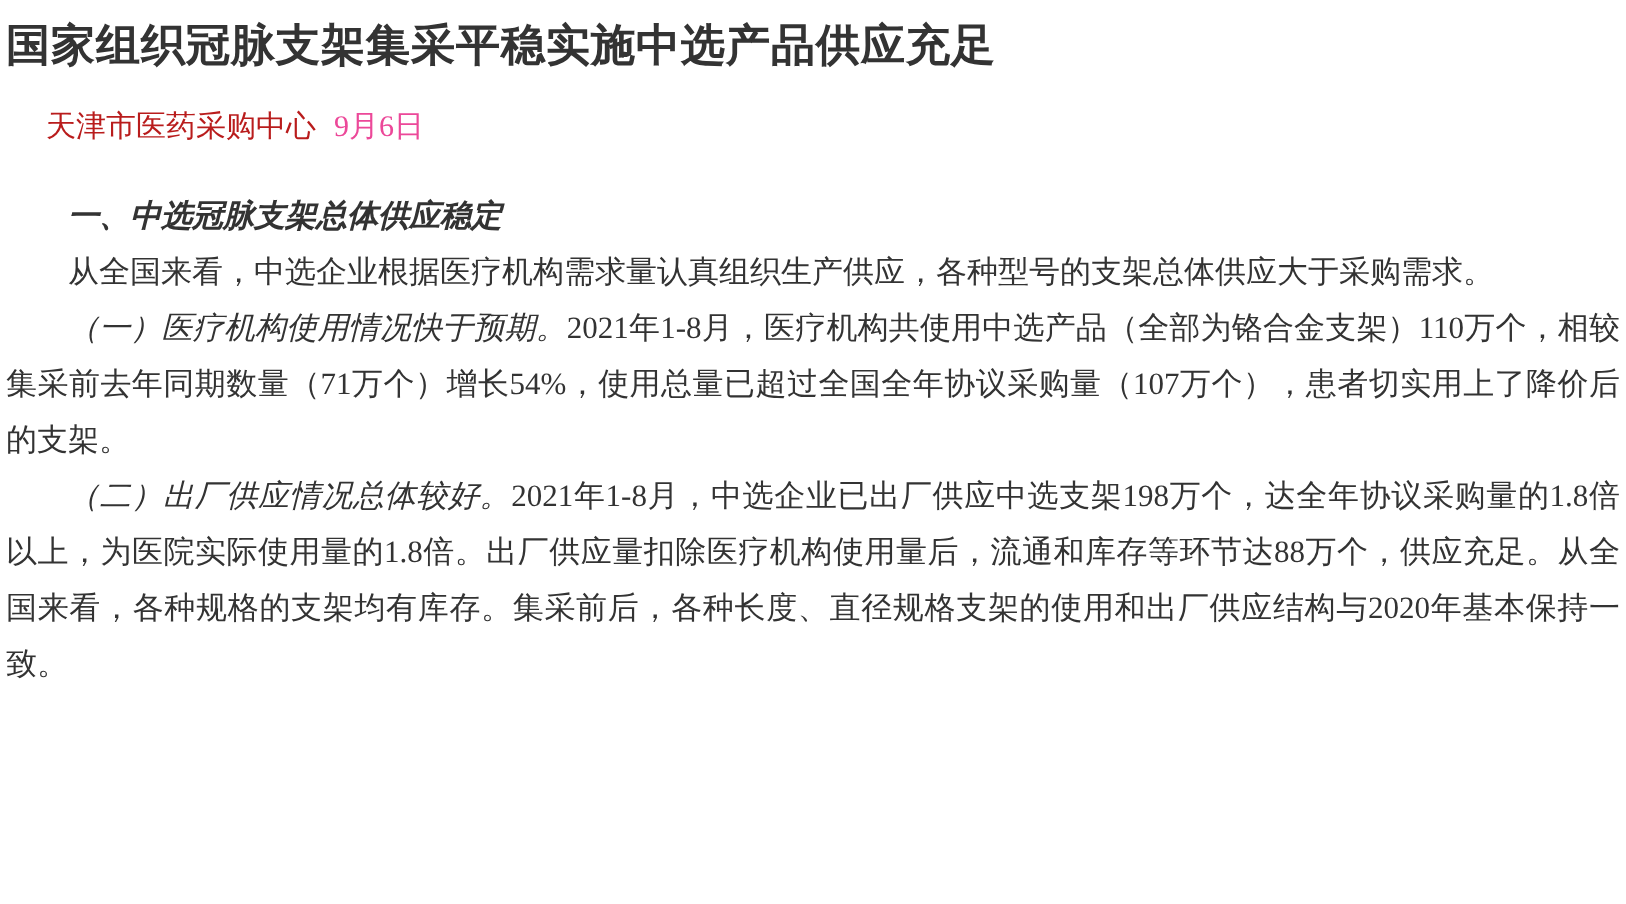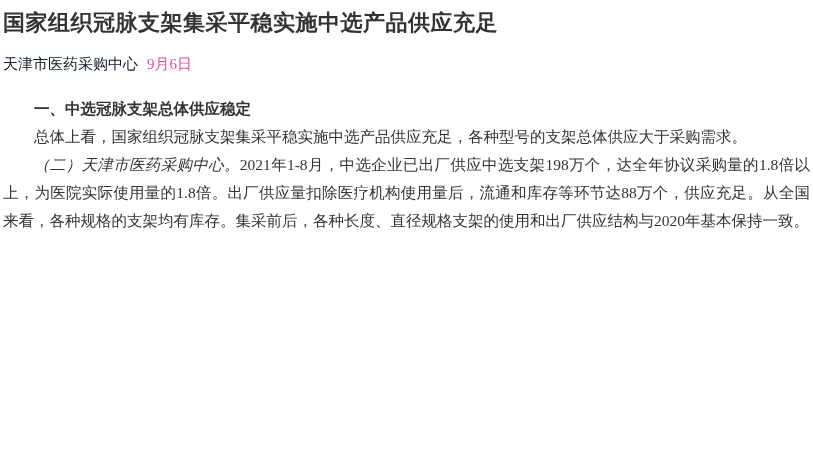--- a/index.html
+++ b/index.html
@@ -24,43 +24,45 @@
     color: #333333;
     letter-spacing: 0.5px;
   }
   .byline {
     margin-top: 16px;
     font-family: "Liberation Serif", sans-serif;
     font-size: 15px;
     line-height: 21px;
   }
   .source-link {
-    color: #0f172a;
+    color: #b91c1c;
     text-decoration: none;
     cursor: pointer;
+    margin-left: 20px;
   }
   .pub-date {
     color: #ec4899;
     margin-left: 9px;
   }
   .body {
     margin-top: 20px;
     font-family: "Liberation Serif", sans-serif;
     font-size: 15.5px;
     line-height: 28px;
     color: #333333;
     text-align: justify;
   }
   .body p {
     margin: 0;
     text-indent: 2em;
   }
   .section-heading {
     font-weight: bold;
     margin-top: 10px !important;
+    font-style: italic;
   }
   .kai-lead {
     font-style: italic;
   }
 </style>
 </head>
 <body>
 
 <div class="page">
 
@@ -68,20 +70,21 @@
 
   <div class="byline">
     <a class="source-link">天津市医药采购中心</a><span class="pub-date">9月6日</span>
   </div>
 
   <div class="body">
 
 
     <p class="section-heading">一、中选冠脉支架总体供应稳定</p>
 
-    <p>总体上看，国家组织冠脉支架集采平稳实施中选产品供应充足，各种型号的支架总体供应大于采购需求。</p>
+    <p>从全国来看，中选企业根据医疗机构需求量认真组织生产供应，各种型号的支架总体供应大于采购需求。</p>
 
+    <p><span class="kai-lead">（一）医疗机构使用情况快于预期。</span><span>2021年1-8月，医疗机构共使用中选产品（全部为铬合金支架）110万个，相较集采前去年同期数量（71万个）增长54%，使用总量已超过全国全年协议采购量（107万个），患者切实用上了降价后的支架。</span></p>
 
-    <p><span class="kai-lead">（二）天津市医药采购中心。</span><span>2021年1-8月，中选企业已出厂供应中选支架198万个，达全年协议采购量的1.8倍以上，为医院实际使用量的1.8倍。出厂供应量扣除医疗机构使用量后，流通和库存等环节达88万个，供应充足。从全国来看，各种规格的支架均有库存。集采前后，各种长度、直径规格支架的使用和出厂供应结构与2020年基本保持一致。</span></p>
+    <p><span class="kai-lead">（二）出厂供应情况总体较好。</span><span>2021年1-8月，中选企业已出厂供应中选支架198万个，达全年协议采购量的1.8倍以上，为医院实际使用量的1.8倍。出厂供应量扣除医疗机构使用量后，流通和库存等环节达88万个，供应充足。从全国来看，各种规格的支架均有库存。集采前后，各种长度、直径规格支架的使用和出厂供应结构与2020年基本保持一致。</span></p>
 
   </div>
 
 </div>
 
 </body></html>

